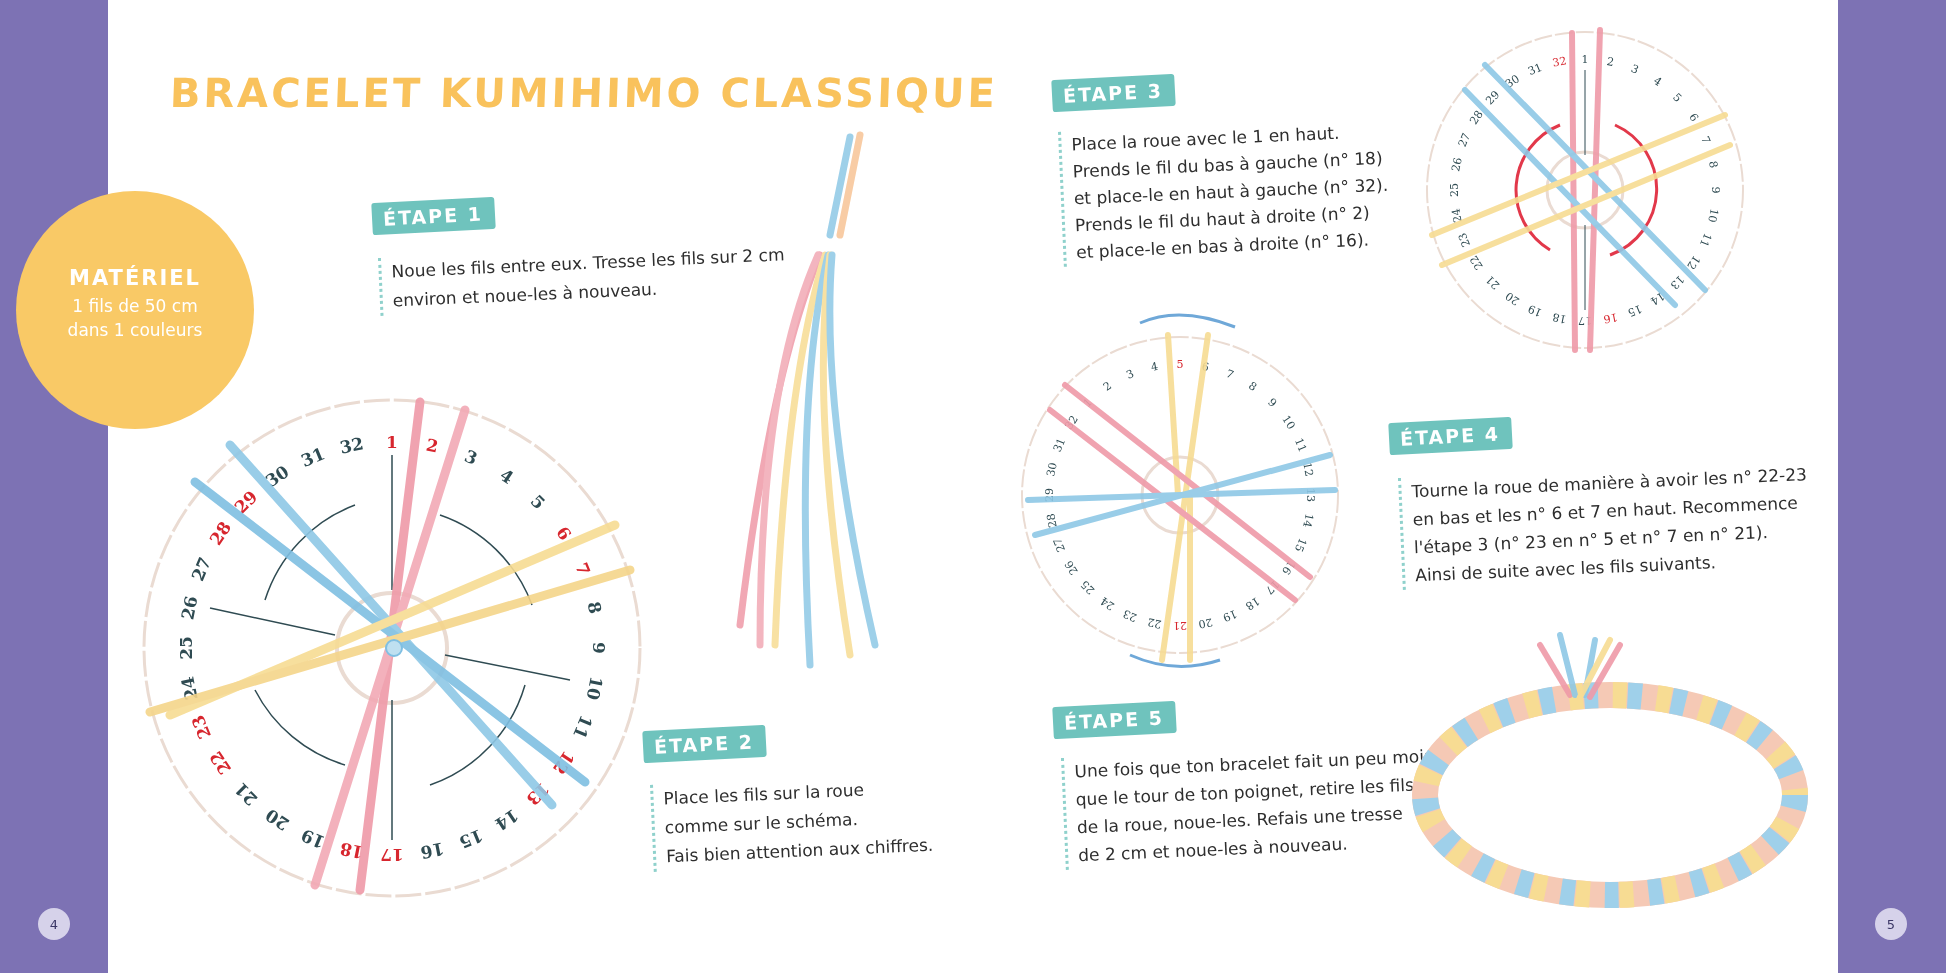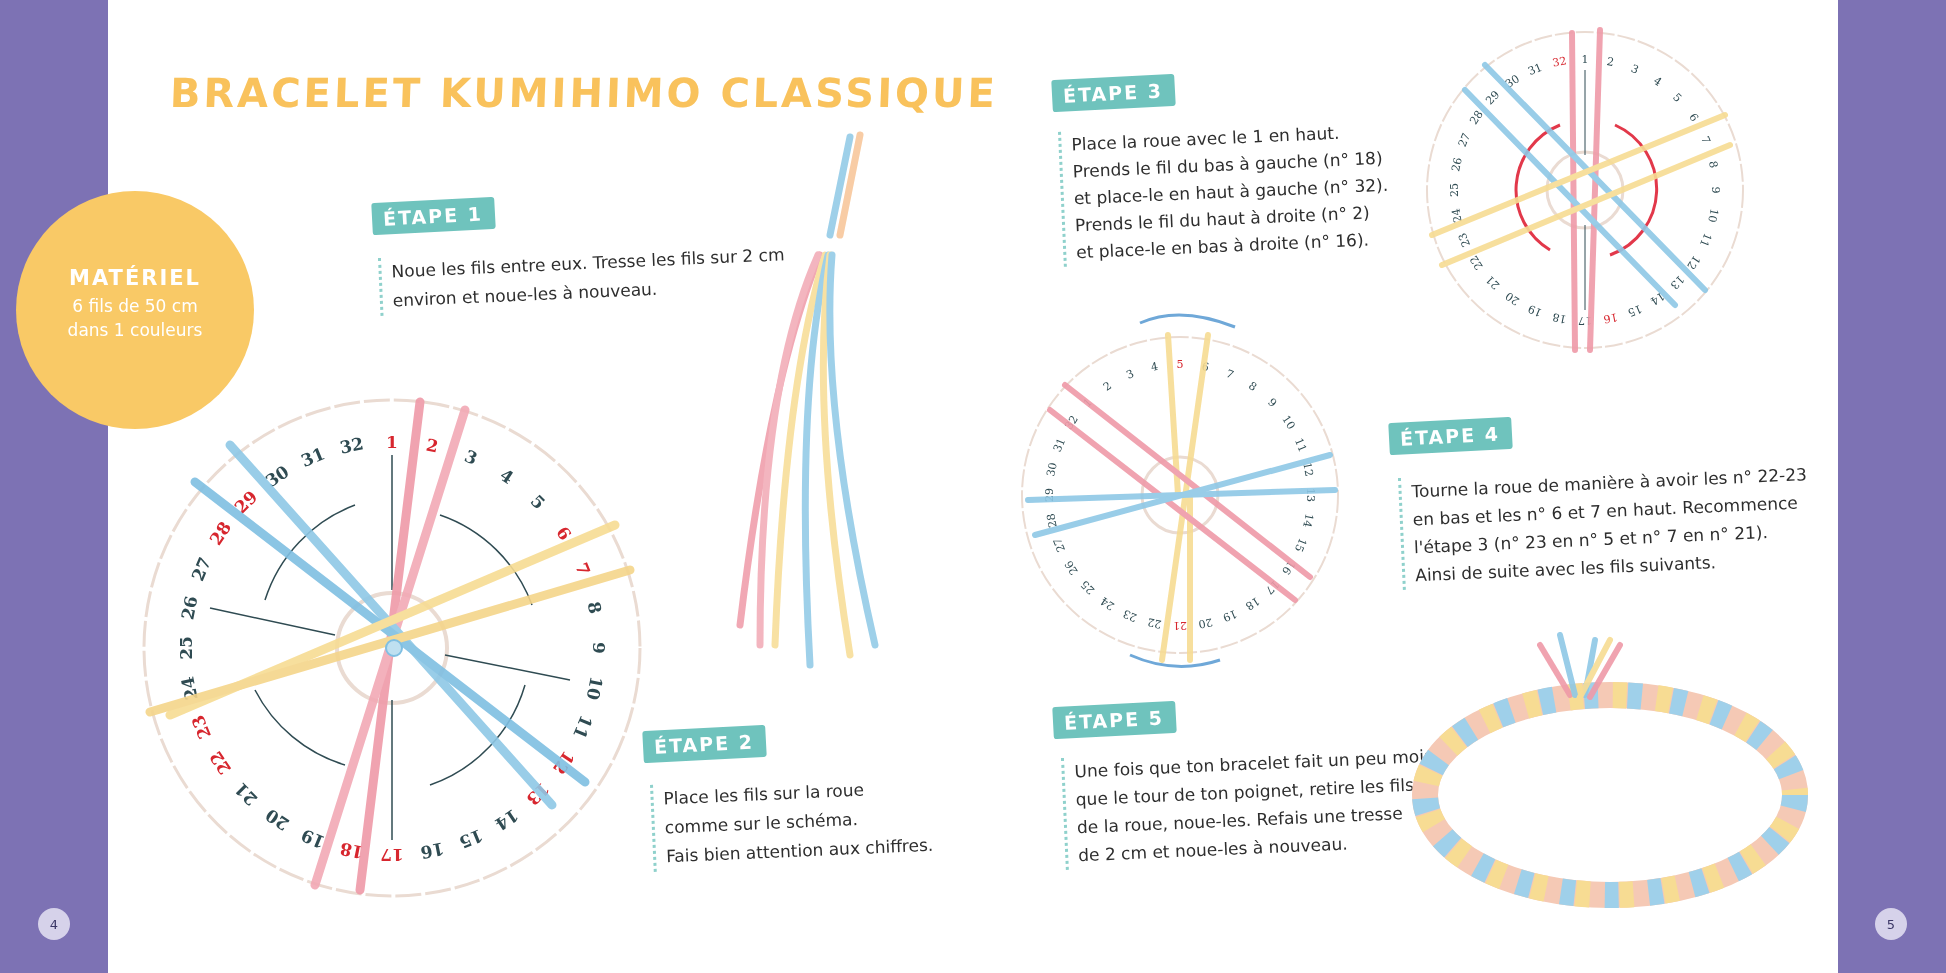--- a/index.html
+++ b/index.html
@@ -23,21 +23,21 @@
 <div class="band band-left"></div>
 <div class="band band-right"></div>
 
 <div class="page-num" style="left:38px;top:908px;">4</div>
 <div class="page-num" style="left:1875px;top:908px;">5</div>
 
 <div class="title">BRACELET KUMIHIMO CLASSIQUE</div>
 
 <div class="materiel">
   <div class="m-head">MATÉRIEL</div>
-  <div class="m-line">6 fils de 50 cm</div>
+  <div class="m-line">1 fils de 50 cm</div>
   <div class="m-line">dans 1 couleurs</div>
 </div>
 
 <div class="step-badge" style="left:372px;top:200px;">ÉTAPE 1</div>
 <div class="step-text" style="left:378px;top:258px;">
   <div>Noue les fils entre eux. Tresse les fils sur 2 cm</div>
   <div>environ et noue-les à nouveau.</div>
 </div>
 
 <div class="step-badge" style="left:643px;top:728px;">ÉTAPE 2</div>

